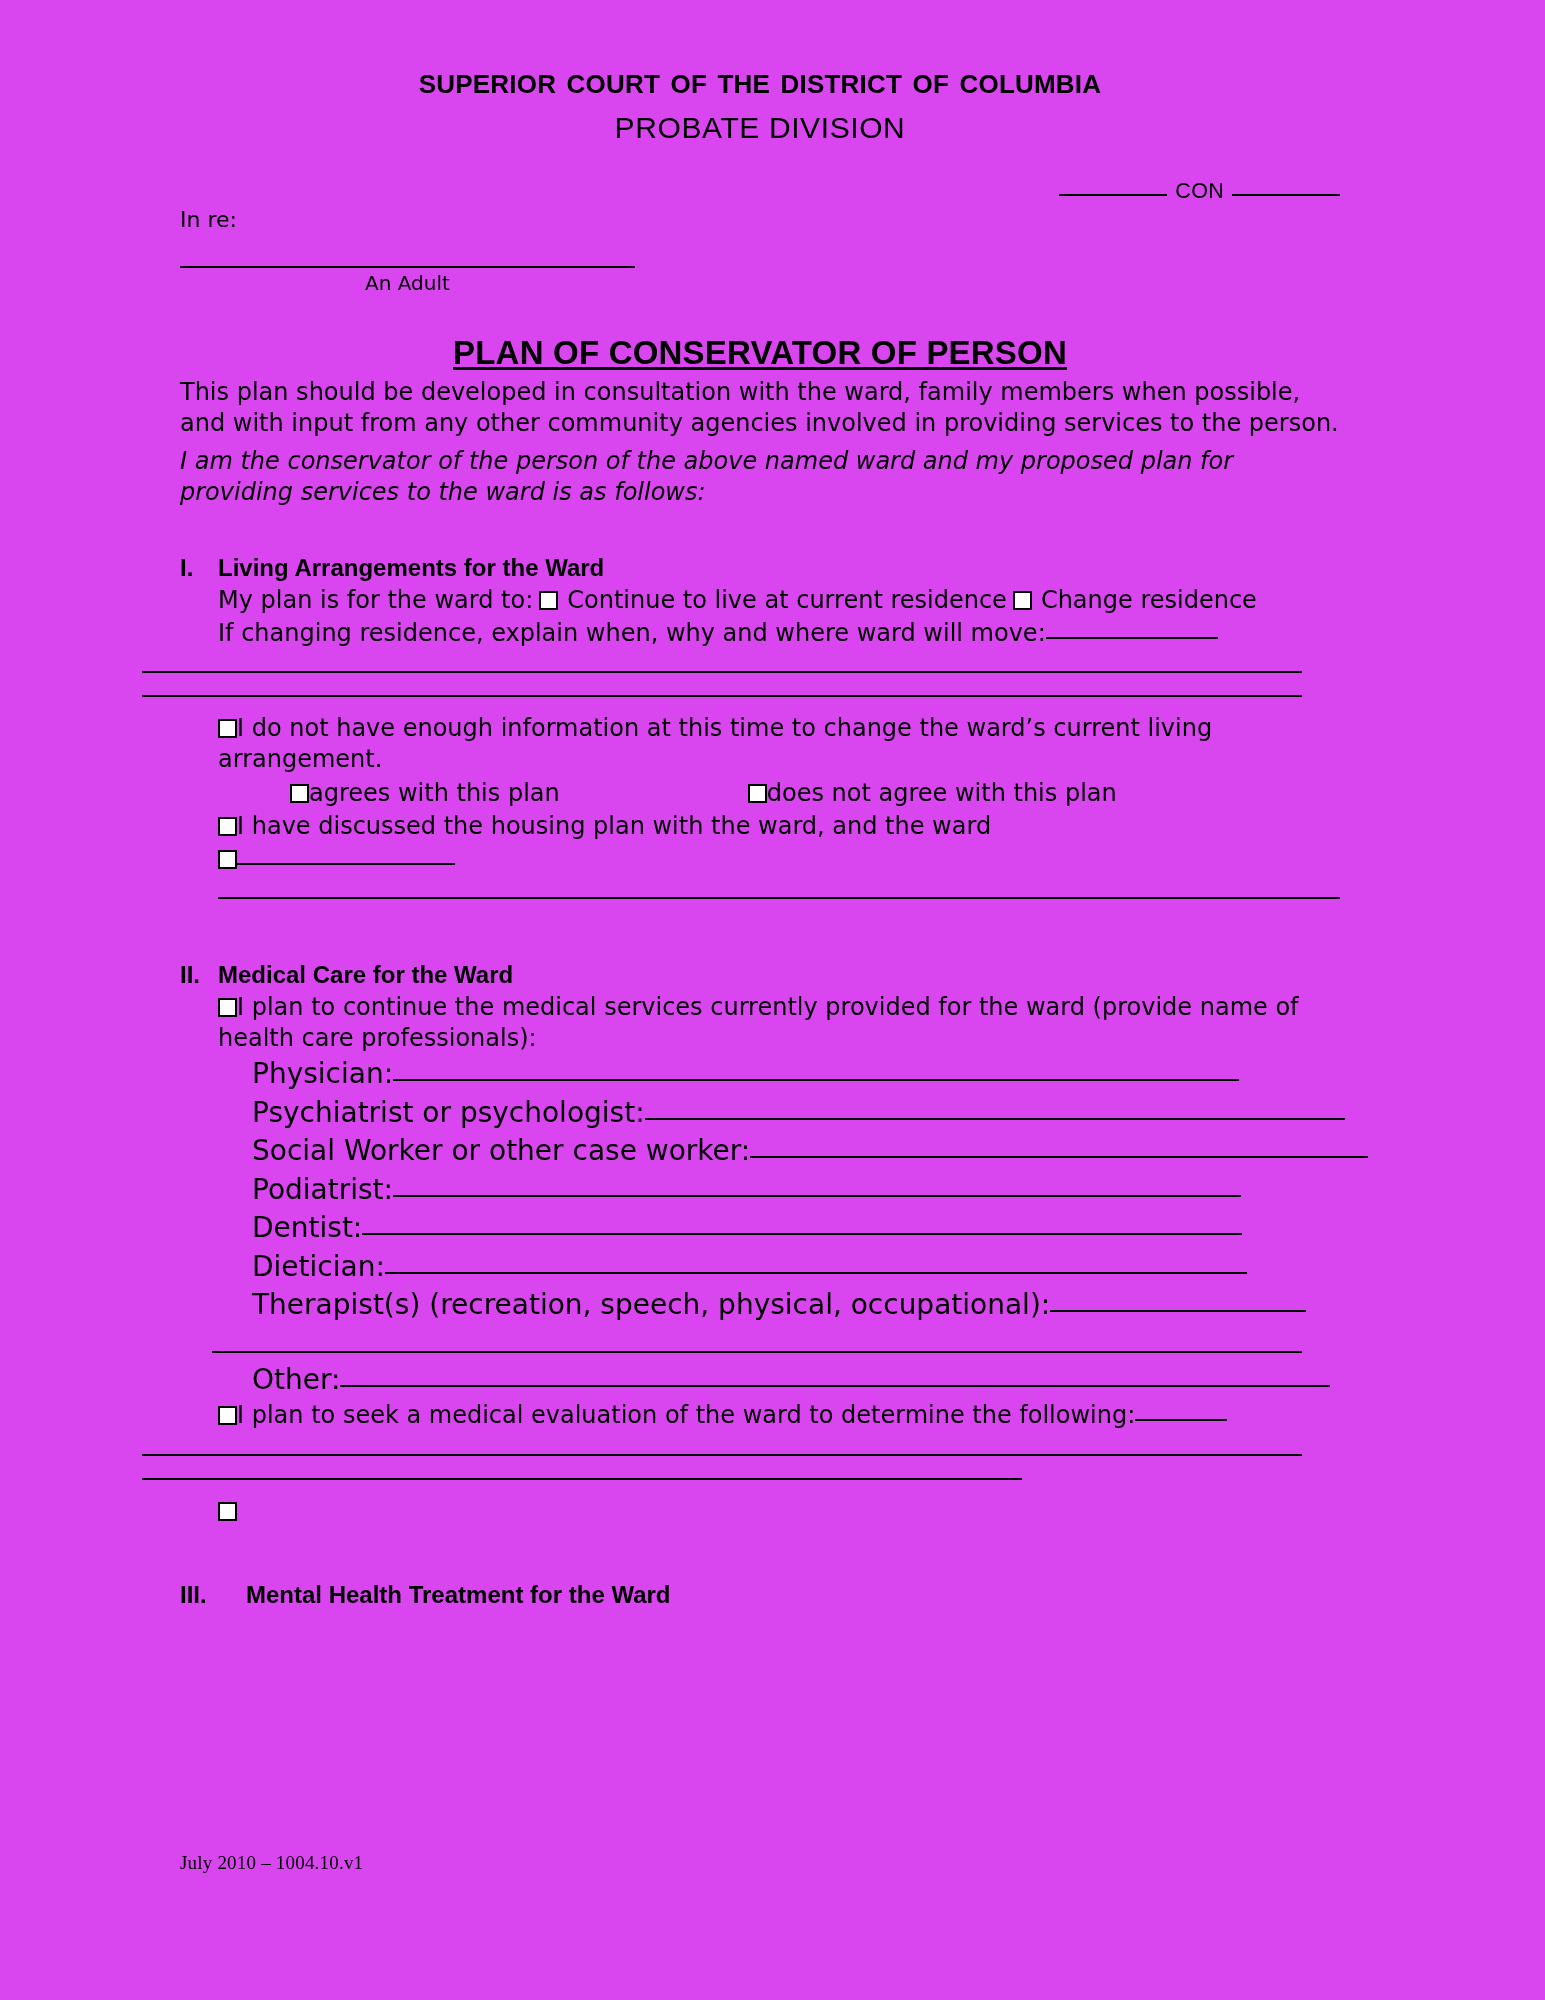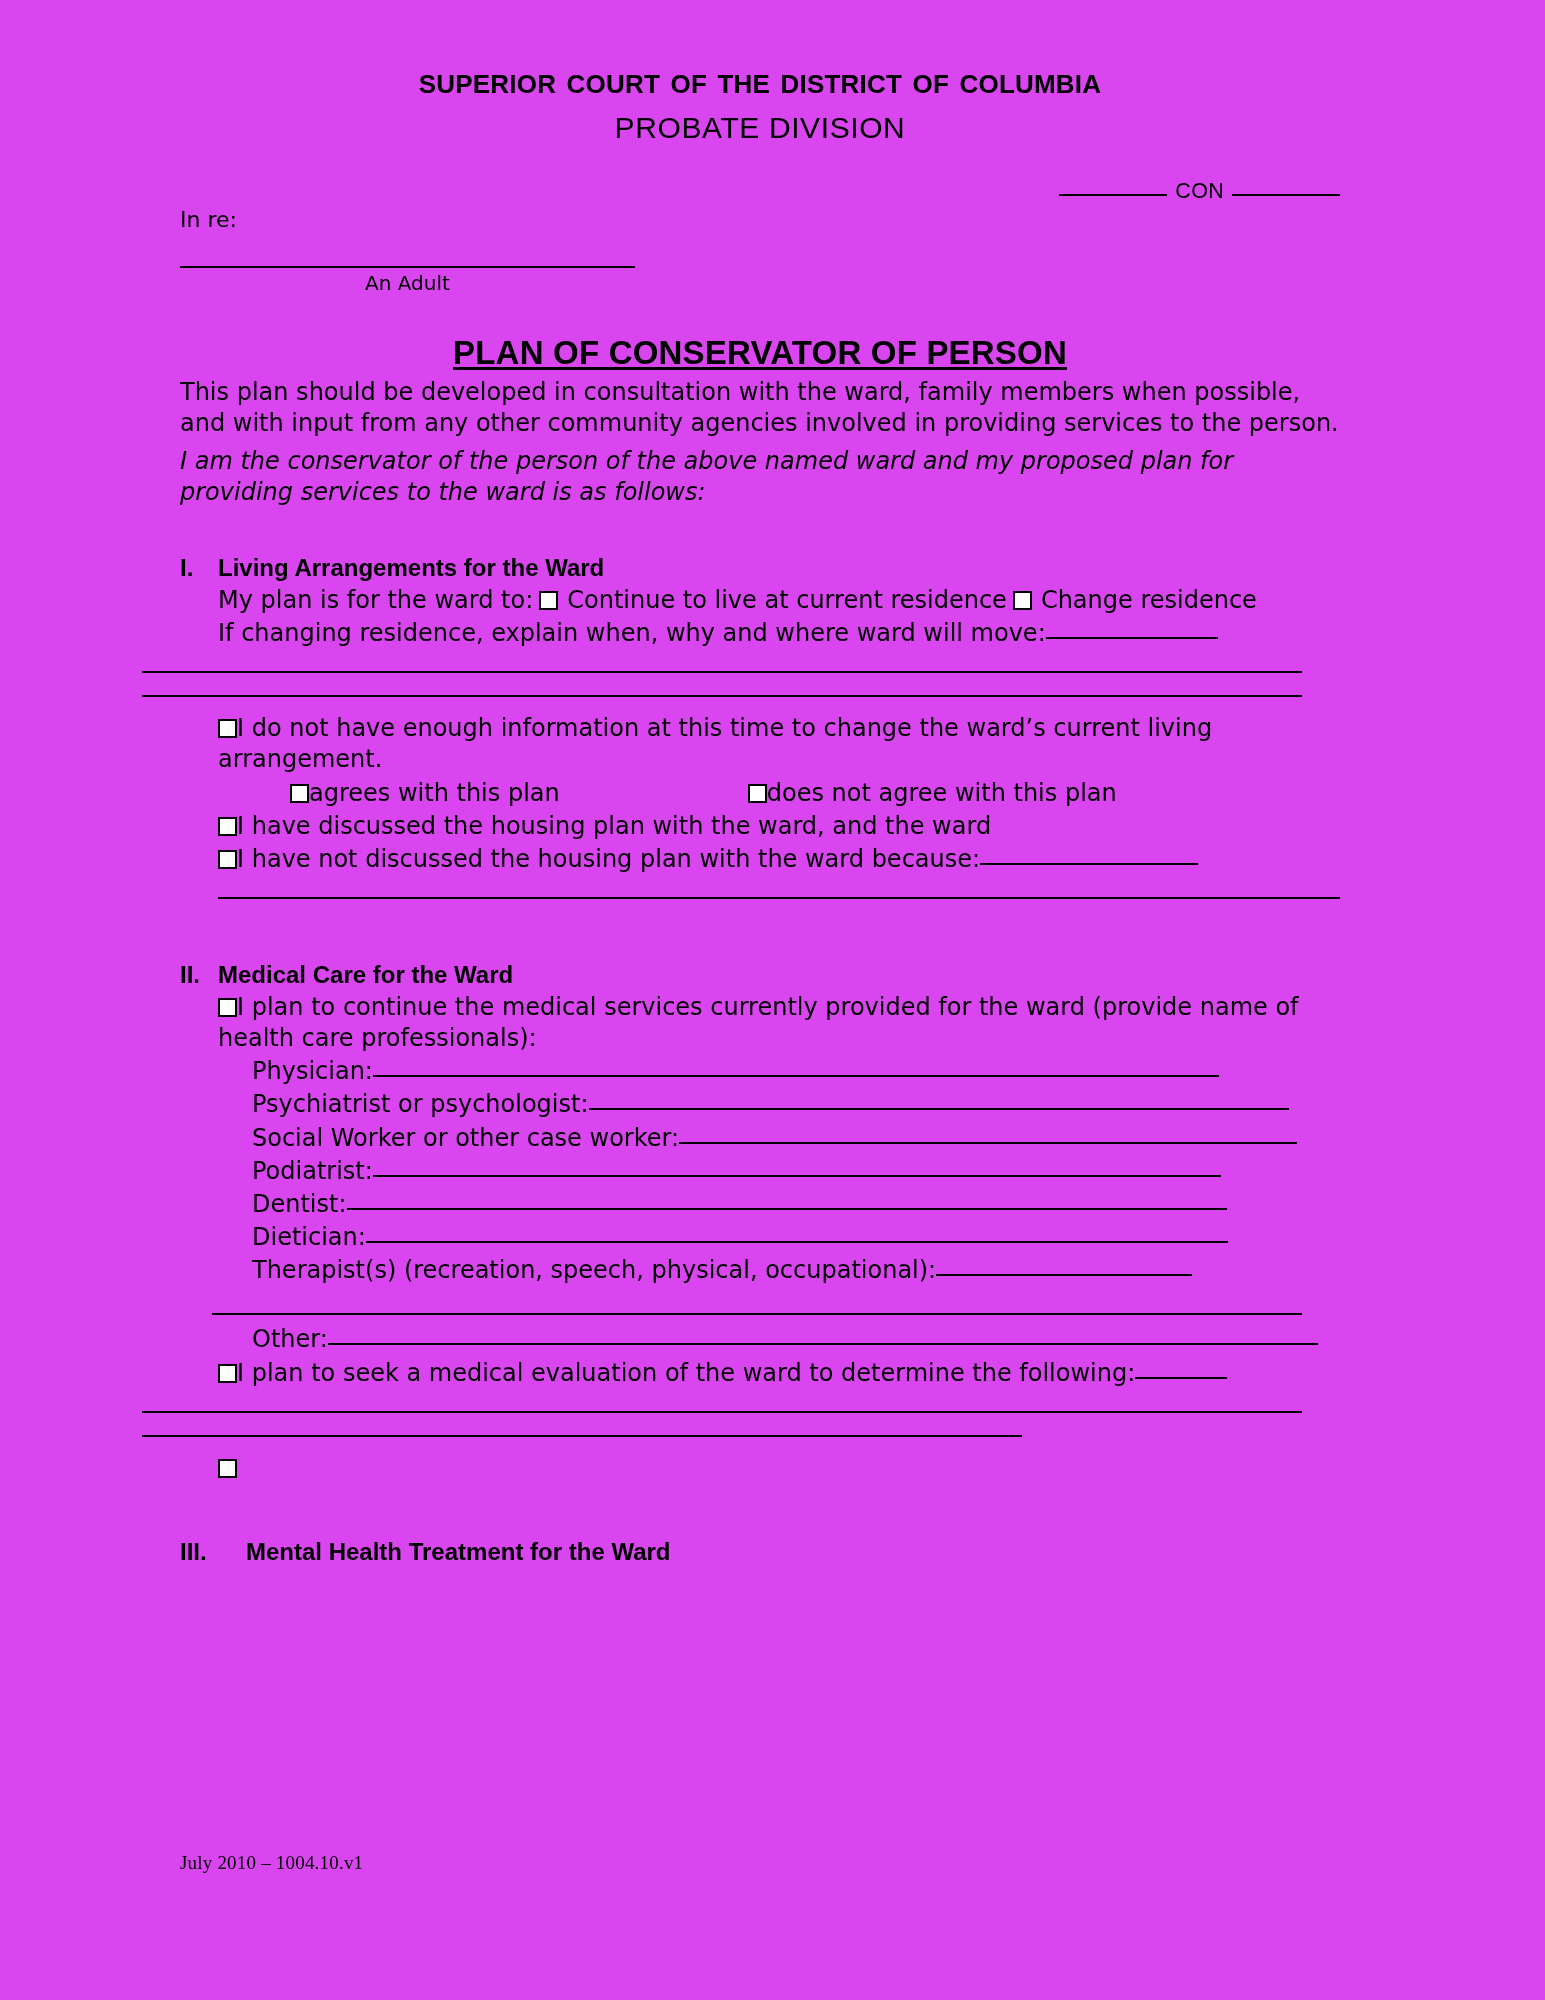--- a/index.html
+++ b/index.html
@@ -184,21 +184,21 @@
   }
   .rule.w-full   { width: 1160px; margin-left: -38px; }
   .rule.w-indent { width: 1122px; margin-left: 0px; }
   .rule.w-short  { width: 880px;  margin-left: -38px; }
   .rule.w-prov   { width: 1090px; margin-left: 32px; }
 
   .spacer-sm { height: 14px; }
 
   
   .prov-row {
-    font-size: 24px;
+    font-size: 28px;
     line-height: 1.34;
     margin-left: 72px;
     margin-top: 1px;
     white-space: nowrap;
   }
   .prov-row .fill { }
 
   
   .footer {
     position: absolute;
@@ -253,21 +253,21 @@
     <div class="rule w-full"></div>
 
     <div class="spacer-sm"></div>
 
     <div class="row indent1"><span class="cbox"></span><span>I do not have enough information at this time to change the ward’s current living arrangement.</span></div>
 
     <div class="row indent3"><span class="cbox"></span><span>agrees with this plan</span><span style="display:inline-block;width:188px"></span><span class="cbox"></span><span>does not agree with this plan</span></div>
 
     <div class="row indent1"><span class="cbox"></span><span>I have discussed the housing plan with the ward, and the ward</span></div>
 
-    <div class="row indent1"><span class="cbox"></span><span>I have not discussed the housing plan with the ward because:</span><span class="fill" style="width:218px"></span></div>
+    <div class="row indent1"><span class="cbox"></span><span class="fill" style="width:218px"></span></div>
 
     <div class="rule w-indent" style="margin-left:38px"></div>
 
     <div class="section-head" style="margin-top:62px">
       <span class="num">II.</span>
       <span>Medical Care for the Ward</span>
     </div>
 
     <div class="row indent1"><span class="cbox"></span><span>I plan to continue the medical services currently provided for the ward (provide name of health care professionals):</span></div>
 

